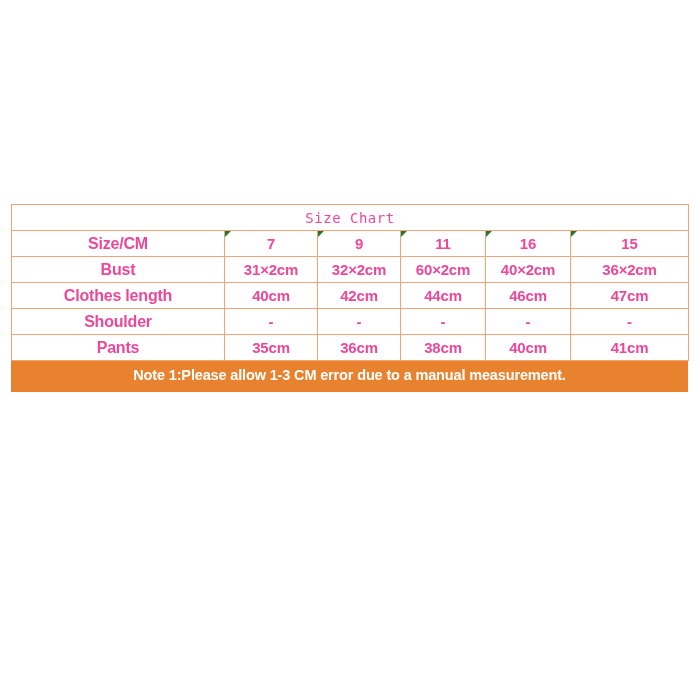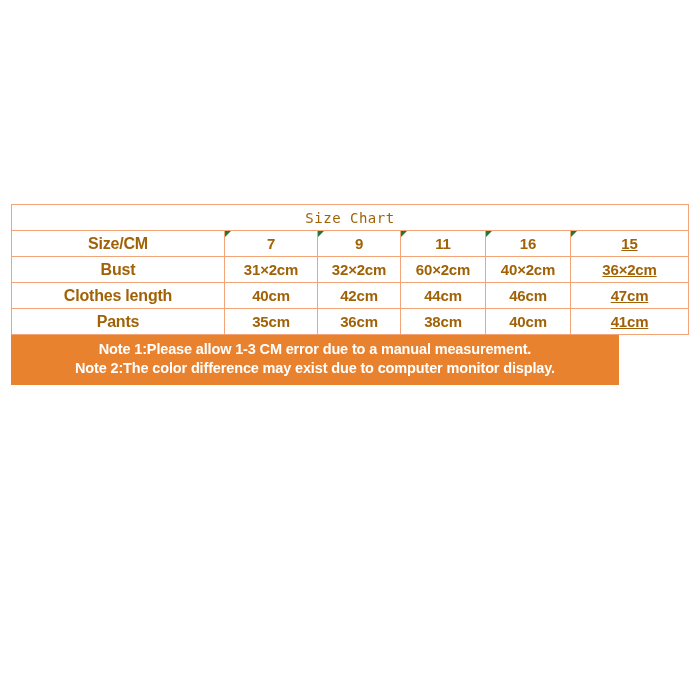--- a/index.html
+++ b/index.html
@@ -28,21 +28,21 @@
     table-layout: fixed;
     background: #ffffff;
   }
 
   table.size-chart td {
     border: 1px solid #f2a477;
     padding: 0;
     height: 25px;
     text-align: center;
     vertical-align: middle;
-    color: #a16207;
+    color: #ec4899;
     background: #ffffff;
   }
 
   
   td.chart-title {
     height: 32px;
     font-family: "DejaVu Sans Mono", "Liberation Mono", monospace;
     font-size: 14px;
     font-weight: 400;
     color: #555555;
@@ -61,21 +61,21 @@
   td.size-cell {
     position: relative;
     font-size: 15px;
     font-weight: 600;
     letter-spacing: -0.2px;
   }
   td.size-cell.c0 { width: 93px; }
   td.size-cell.c1 { width: 83px; }
   td.size-cell.c2 { width: 85px; }
   td.size-cell.c3 { width: 85px; }
-  td.size-cell.c4 { width: 118px; text-decoration: underline; }
+  td.size-cell.c4 { width: 118px; }
 
   
   tr.header-row td.size-cell::before {
     content: "";
     position: absolute;
     top: 0;
     left: 0;
     width: 0;
     height: 0;
     border-top: 6px solid #1f7a33;
@@ -83,21 +83,21 @@
   }
 
   td.dash {
     font-size: 15px;
     font-weight: 600;
     color: #333333;
   }
 
   
   #notes-block {
-    width: 608px;
+    width: 677px;
     box-sizing: border-box;
     background: #e8822f;
     border: 1px solid #e8822f;
     padding: 4px 0 6px 0;
   }
   .note-line {
     text-align: center;
     color: #ffffff;
     font-weight: bold;
     font-size: 14.5px;
@@ -146,32 +146,39 @@
 
       <tr>
         <td class="row-label">Clothes length</td>
         <td class="size-cell c0">40cm</td>
         <td class="size-cell c1">42cm</td>
         <td class="size-cell c2">44cm</td>
         <td class="size-cell c3">46cm</td>
         <td class="size-cell c4">47cm</td>
       </tr>
 
+      <tr>
+        <td class="row-label">Shoulder</td>
+        <td class="size-cell dash c0">-</td>
+        <td class="size-cell dash c1">-</td>
+        <td class="size-cell dash c2">-</td>
+        <td class="size-cell dash c3">-</td>
+        <td class="size-cell dash c4">-</td>
+      </tr>
 
       <tr>
         <td class="row-label">Pants</td>
         <td class="size-cell c0">35cm</td>
         <td class="size-cell c1">36cm</td>
         <td class="size-cell c2">38cm</td>
         <td class="size-cell c3">40cm</td>
         <td class="size-cell c4">41cm</td>
       </tr>
 
 
     </tbody>
   </table>
 
   <div id="notes-block">
     <div class="note-line">Note 1:Please allow 1-3 CM error due to a manual measurement.</div>
-    <div class="note-line">Note 2:The color difference may exist due to computer monitor display.</div>
   </div>
 
 </div>
 
 </body></html>

